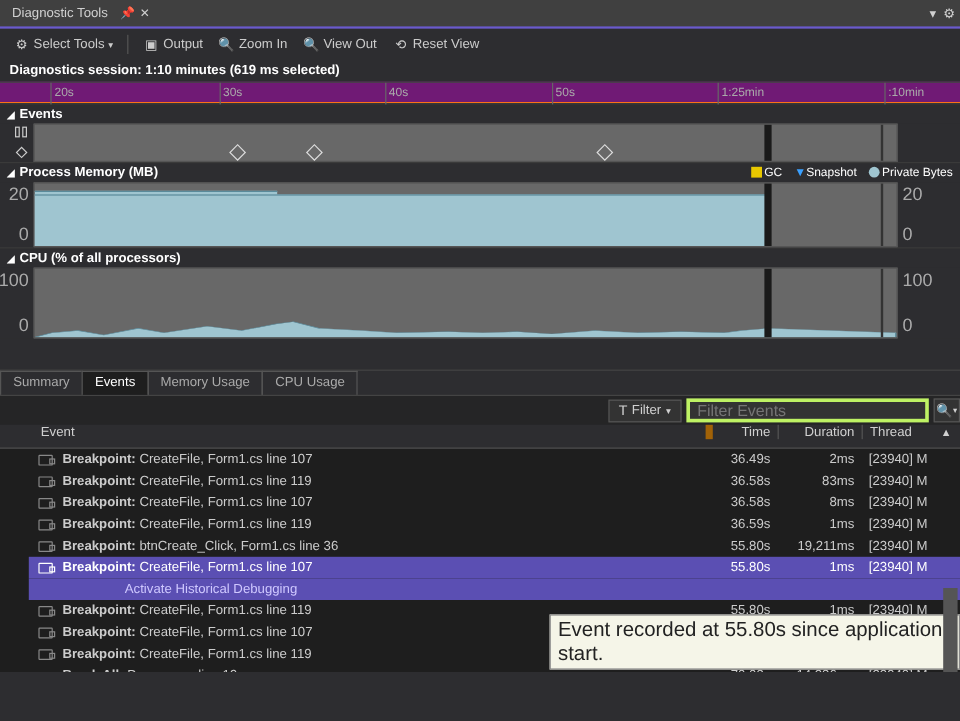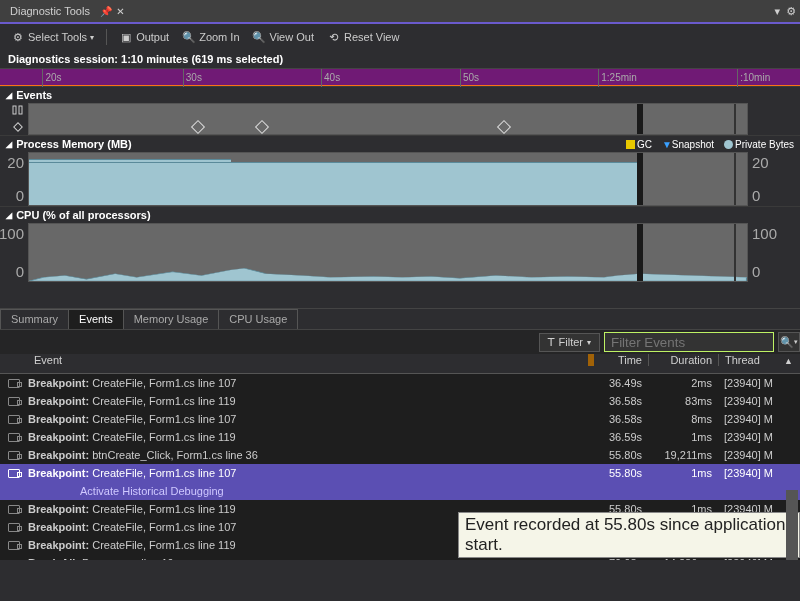--- a/index.html
+++ b/index.html
@@ -44,32 +44,32 @@
 
 .cpu-chart { height: 59px; }
 
 .tabs-row { display: flex; height: 22px; background: #2d2d30; border-top: 1px solid #444; border-bottom: 1px solid #444; margin-top: 26px; }
 .tab { padding: 3px 10px; border: 1px solid #555; border-bottom: none; margin-right: -1px; color: #aaa; }
 .tab.active { background: #1e1e1e; color: #fff; }
 
 .filter-row { display: flex; height: 24px; background: #252526; align-items: center; }
 .filter-row .spacer { flex: 1; }
 .filter-btn { display: flex; align-items: center; gap: 4px; padding: 2px 8px; border: 1px solid #555; background: #333; }
-.filter-input { width: 170px; height: 20px; background: #333; border: 1px solid #bef264; color: #888; padding: 0 6px; margin-left: 4px; margin-right: 4px; }
+.filter-input { width: 202px; height: 20px; background: #333; border: 3px solid #bef264; color: #888; padding: 0 6px; margin-left: 4px; margin-right: 4px; }
 .search-btn { width: 22px; height: 20px; border: 1px solid #555; background: #333; display: flex; align-items: center; justify-content: center; }
 
 .grid-header { display: flex; height: 20px; background: #2d2d30; border-bottom: 1px solid #555; align-items: flex-start; }
 .gh-event { flex: 1; padding-left: 34px; }
 .gh-time { width: 60px; text-align: right; padding-right: 6px; border-left: 6px solid #a16207; }
 .gh-dur { width: 70px; text-align: right; padding-right: 6px; border-left: 1px solid #555; }
 .gh-thread { width: 66px; padding-left: 6px; border-left: 1px solid #555; }
 .gh-scroll { width: 16px; }
 
 .grid-body { height: 186px; overflow: hidden; background: #1e1e1e; position: relative; }
-.row { display: flex; height: 18px; align-items: center; color: #ccc; }
+.row { display: flex; height: 18px; align-items: center; color: #ccc; margin-left: 24px; }
 .row.selected { background: #5b4fb3; color: #fff; }
 .row .icon-cell { width: 28px; display: flex; align-items: center; justify-content: center; }
 .row .camera { width: 12px; height: 9px; border: 1px solid #888; border-radius: 1px; position: relative; }
 .row .camera::before { content: ''; position: absolute; right: -3px; top: 2px; width: 3px; height: 3px; border: 1px solid #888; }
 .row.selected .camera, .row.selected .camera::before { border-color: #fff; }
 .row .arrow-yellow { color: #e8c800; font-size: 12px; }
 .row .ev-text { flex: 1; overflow: hidden; white-space: nowrap; }
 .row .ev-text .bold { font-weight: 600; }
 .row .sublink { padding-left: 52px; color: #cfc8ff; }
 .row .t-time { width: 60px; text-align: right; padding-right: 6px; }

